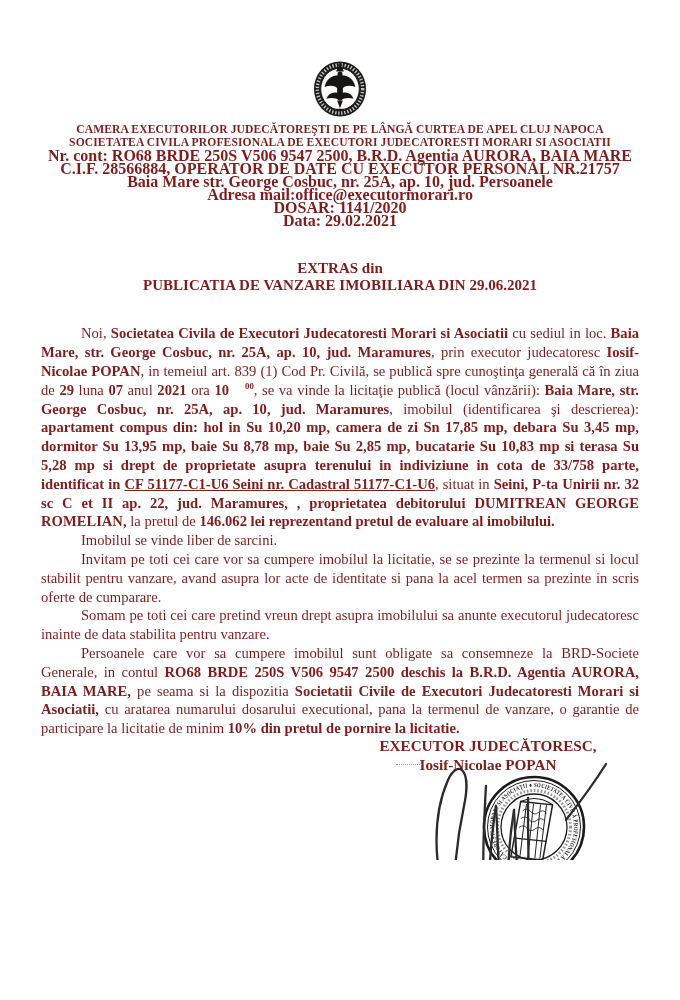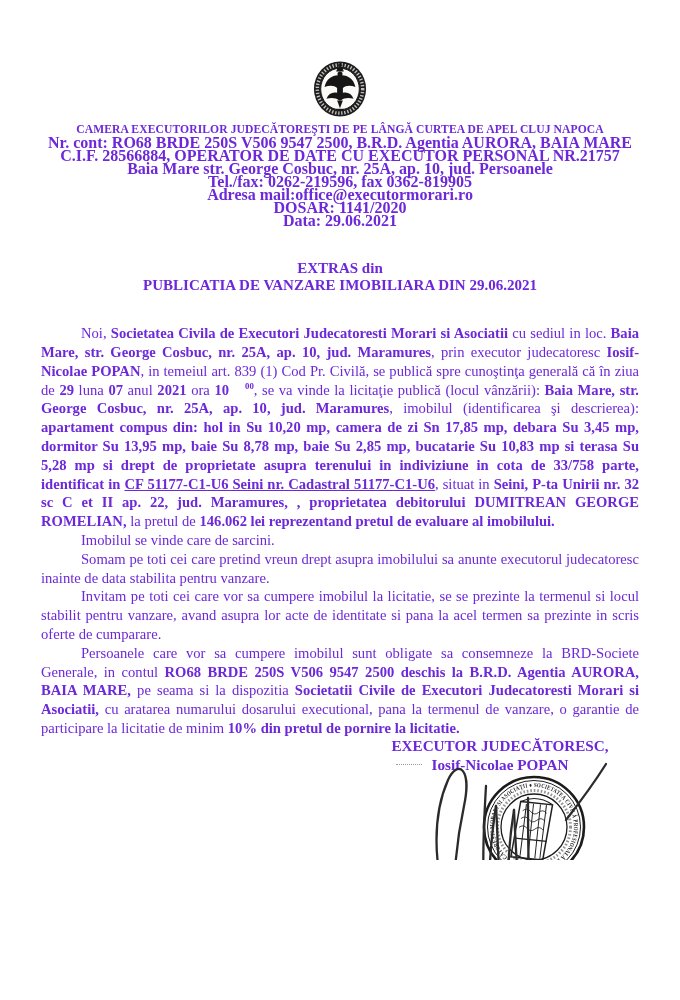--- a/index.html
+++ b/index.html
@@ -1,20 +1,20 @@
 <!DOCTYPE html>
 <html><head>
 <meta charset="utf-8">
 <style>
   html,body{margin:0;padding:0;background:#ffffff;}
   .page{
     position:relative;
     width:680px;height:860px;
     background:#ffffff;
-    color:#6d28d9;
+    color:#7f1d1d;
     font-family:"Liberation Serif","DejaVu Serif",serif;
     overflow:hidden;
   }
   
   .header{padding-top:60px;text-align:center;}
   .emblem{height:58px;line-height:0;margin-bottom:5px;}
   .emblem svg{display:inline-block;}
   .hl{font-weight:700;white-space:nowrap;}
   .hl-a{font-size:11.6px;line-height:13.2px;letter-spacing:.1px;}
   .hl-b{font-size:16px;line-height:13px;}
@@ -22,21 +22,21 @@
   .title-block{margin-top:33px;text-align:center;font-weight:700;}
   .title-line{font-size:15px;line-height:16.5px;}
   
   .body{margin:31px 41px 0 41px;font-size:14.6px;line-height:18.8px;text-align:justify;}
   .doc-par{margin:0;text-indent:40px;}
   .b{font-weight:700;}
   .u{text-decoration:underline;margin-top:45px;}
   sup{font-size:.6em;line-height:0;padding-left:16px;}
   
   .sig-block{
-    position:absolute;left:388px;top:736px;width:224px;
+    position:absolute;left:376px;top:736px;width:224px;
     text-align:center;font-weight:700;font-size:15.2px;line-height:19px;
   }
   .sig-art{position:absolute;left:424px;top:758px;width:222px;height:178px;}
   .noise-dash{position:absolute;left:396px;top:764px;width:26px;border-top:1.6px dotted #9a9a9a;}
 </style>
 </head>
 <body>
 
 <div class="page">
 
@@ -53,40 +53,40 @@
           <path d="M25 12 l8 0 l-1.6 -4 l-4.8 0 z"></path>
           <circle cx="29" cy="14.5" r="2.6"></circle>
           <path d="M29 16 C22 15 15 19 13 28 C18 26 23 26 26 29 L26 34 C21 33 17 35 15 40 C20 39 25 39 28 42 L30 42 C33 39 38 39 43 40 C41 35 37 33 32 34 L32 29 C35 26 40 26 45 28 C43 19 36 15 29 16 Z"></path>
           <path d="M26 42 L32 42 L29 50 Z"></path>
           <rect x="25" y="50.5" width="8" height="1.2"></rect>
         </g>
       </svg>
     </div>
     <div>
         <div class="hl hl-a">CAMERA EXECUTORILOR JUDECĂTOREŞTI DE PE LÂNGĂ CURTEA DE APEL CLUJ NAPOCA</div>
+        <div class="hl hl-a">SOCIETATEA CIVILA PROFESIONALA DE EXECUTORI JUDECATORESTI MORARI SI ASOCIATII</div>
         <div class="hl hl-b">Nr. cont: RO68 BRDE 250S V506 9547 2500, B.R.D. Agentia AURORA, BAIA MARE</div>
         <div class="hl hl-b">C.I.F.  28566884, OPERATOR DE DATE CU EXECUTOR PERSONAL NR.21757</div>
         <div class="hl hl-b">Baia Mare str. George Cosbuc, nr. 25A, ap. 10, jud. Persoanele</div>
-        <div class="hl hl-b">Tel./fax: 0262-219596, fax 0362-819905</div>
         <div class="hl hl-b">Adresa mail:office@executormorari.ro</div>
         <div class="hl hl-b">DOSAR: 1141/2020</div>
-        <div class="hl hl-b">Data: 29.06.2021</div>
+        <div class="hl hl-b">Data: 29.02.2021</div>
       </div>
   </div>
 
   <div class="title-block">
     <div class="title-line">EXTRAS din</div>
     <div class="title-line">PUBLICATIA DE VANZARE IMOBILIARA DIN 29.06.2021</div>
   </div>
 
   <div class="body">
       <p class="doc-par"><span>Noi, </span><span class="b">Societatea Civila de Executori Judecatoresti Morari si Asociatii</span><span> cu sediul in loc. </span><span class="b">Baia Mare, str. George Cosbuc, nr. 25A, ap. 10, jud. Maramures</span><span>, prin executor judecatoresc </span><span class="b">Iosif-Nicolae POPAN</span><span>, in temeiul art. 839 (1) Cod Pr. Civilă, se publică spre cunoştinţa generală că în ziua de </span><span class="b">29</span><span> luna </span><span class="b">07</span><span> anul </span><span class="b">2021</span><span> ora </span><span class="b">10</span><sup class="b">00</sup><span>, se va vinde la licitaţie publică (locul vânzării): </span><span class="b">Baia Mare, str. George Cosbuc, nr. 25A, ap. 10, jud. Maramures</span><span>, imobilul (identificarea şi descrierea): </span><span class="b">apartament compus din: hol in Su 10,20 mp, camera de zi Sn 17,85 mp, debara Su 3,45 mp, dormitor Su 13,95 mp, baie Su 8,78 mp, baie Su 2,85 mp, bucatarie Su 10,83 mp si terasa Su 5,28 mp si drept de proprietate asupra terenului in indiviziune in cota de 33/758 parte, identificat in </span><span class="b u">CF 51177-C1-U6 Seini nr. Cadastral 51177-C1-U6</span><span>, situat in </span><span class="b">Seini, P-ta Unirii nr. 32 sc C et II ap. 22, jud. Maramures, , proprietatea debitorului DUMITREAN GEORGE ROMELIAN,</span><span> la pretul de </span><span class="b">146.062 lei reprezentand pretul de evaluare al imobilului.</span></p>
-      <p class="doc-par"><span>Imobilul se vinde care de sarcini.</span></p>
+      <p class="doc-par"><span>Imobilul se vinde liber de sarcini.</span></p>
+      <p class="doc-par"><span>Invitam pe toti cei care vor sa cumpere imobilul la licitatie, se se prezinte la termenul si locul stabilit pentru vanzare, avand asupra lor acte de identitate si pana la acel termen sa prezinte in scris oferte de cumparare.</span></p>
       <p class="doc-par"><span>Somam pe toti cei care pretind vreun drept asupra imobilului sa anunte executorul judecatoresc inainte de data stabilita pentru vanzare.</span></p>
-      <p class="doc-par"><span>Invitam pe toti cei care vor sa cumpere imobilul la licitatie, se se prezinte la termenul si locul stabilit pentru vanzare, avand asupra lor acte de identitate si pana la acel termen sa prezinte in scris oferte de cumparare.</span></p>
       <p class="doc-par"><span>Persoanele care vor sa cumpere imobilul sunt obligate sa consemneze la BRD-Societe Generale, in contul </span><span class="b">RO68 BRDE 250S V506 9547 2500  deschis la B.R.D. Agentia AURORA, BAIA MARE,</span><span> pe seama si la dispozitia </span><span class="b">Societatii Civile de Executori Judecatoresti Morari si Asociatii,</span><span> cu aratarea numarului dosarului executional, pana la termenul de vanzare, o garantie de participare la licitatie de minim </span><span class="b">10% din pretul de pornire la licitatie.</span></p>
     </div>
 
   <div class="sig-block">
     <div>EXECUTOR JUDECĂTORESC,</div>
     <div>Iosif-Nicolae POPAN</div>
   </div>
   <div class="noise-dash"></div>
 
   <div class="sig-art">

